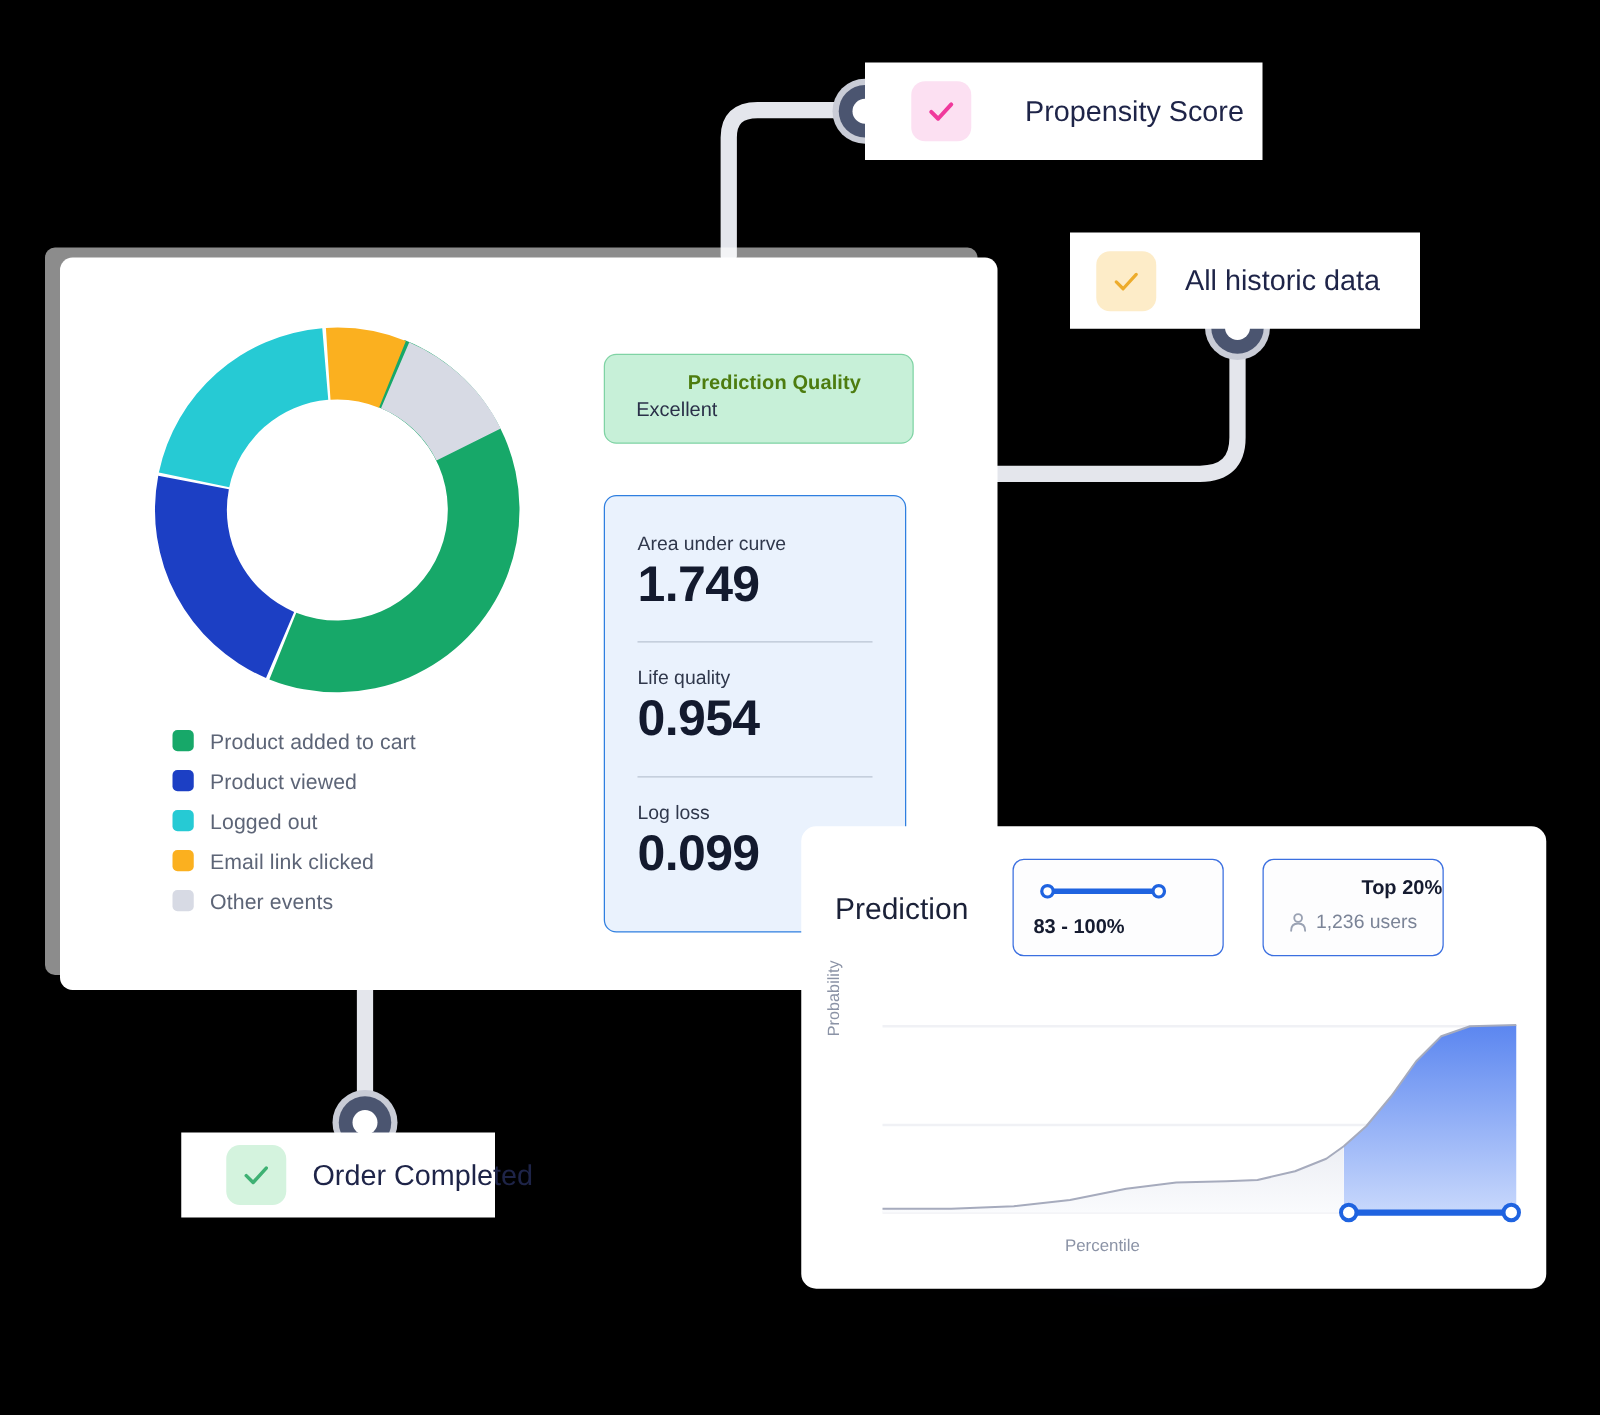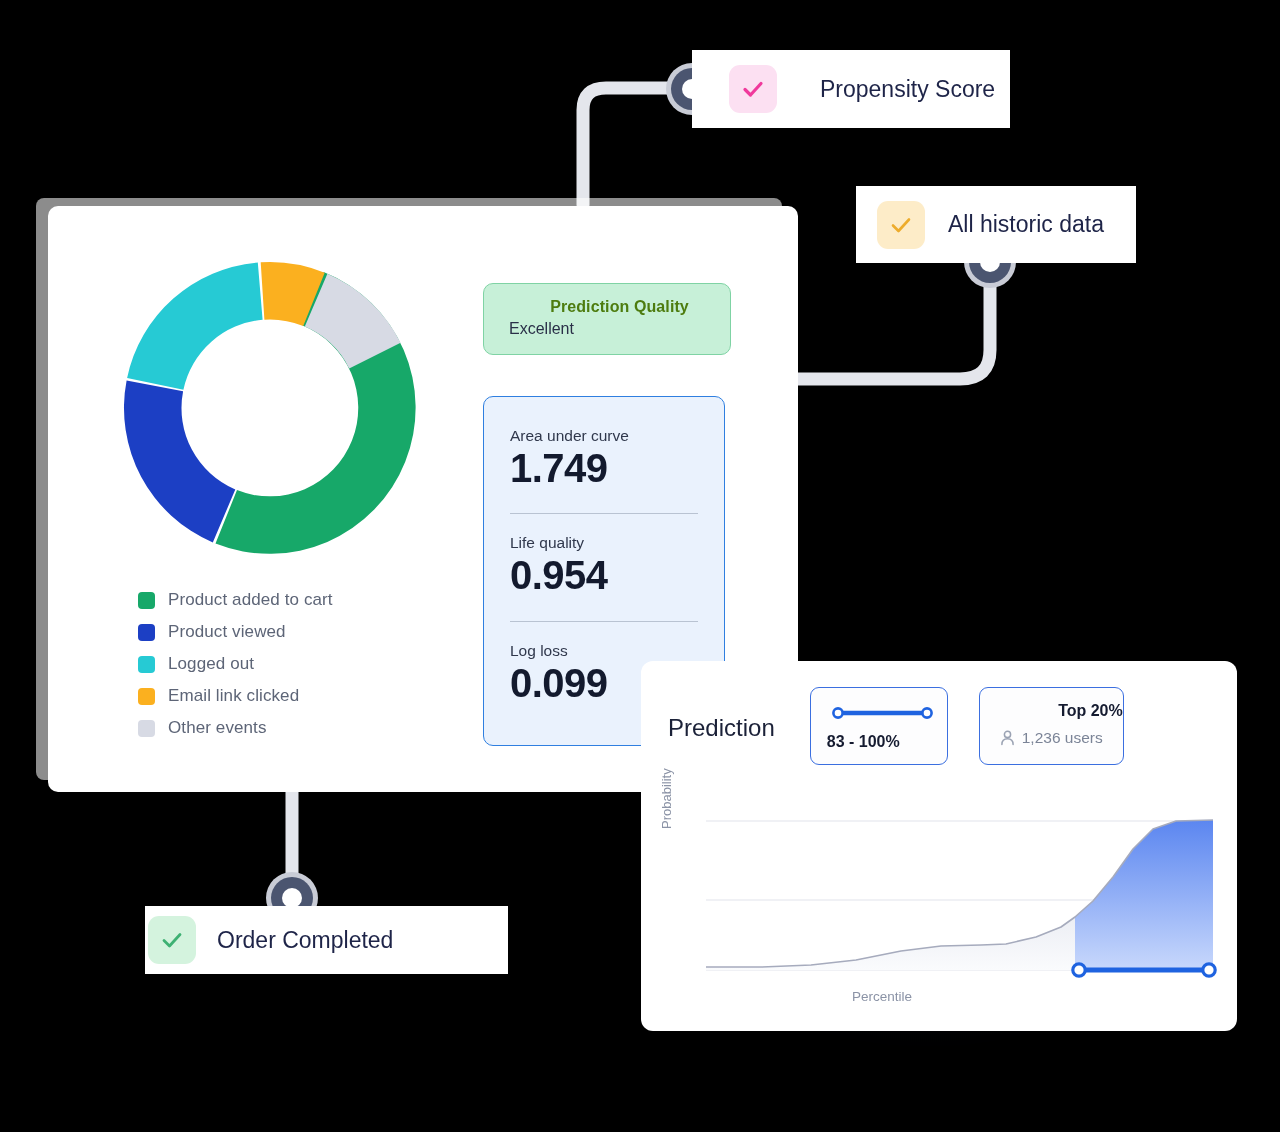--- a/index.html
+++ b/index.html
@@ -45,21 +45,21 @@
   }
 
   .legend {
     position: absolute;
     left: 90px;
     top: 378px;
     width: 300px;
   }
   .legend-row {
     display: flex;
-    align-items: center;
+    align-items: flex-start;
     height: 32px;
   }
   .legend-swatch {
     width: 17px;
     height: 17px;
     border-radius: 4px;
     margin-right: 13px;
     flex: 0 0 auto;
   }
   .legend-label {
@@ -144,21 +144,21 @@
     justify-content: center;
   }
   .chip-text {
     font-size: 23px;
     color: #1e2448;
     white-space: nowrap;
   }
 
   #chip-propensity { left: 692px; top: 50px;  width: 318px; height: 78px; padding-left: 37px; box-sizing: border-box; }
   #chip-historic   { left: 856px; top: 186px; width: 280px; height: 77px; padding-left: 21px; box-sizing: border-box; }
-  #chip-order      { left: 145px; top: 906px; width: 363px; height: 68px; padding-left: 3px; box-sizing: border-box; }
+  #chip-order      { left: 145px; top: 906px; width: 251px; height: 68px; padding-left: 36px; box-sizing: border-box; }
 
   #chip-propensity .chip-text { margin-left: 43px; }
   #chip-historic   .chip-text { margin-left: 23px; }
   #chip-order      .chip-text { margin-left: 21px; }
 
   
   .pred-shadow {
     position: absolute;
     left: 575px;
     top: 618px;
@@ -186,21 +186,21 @@
     align-items: center;
     text-align: right;
   }
   .pred-title {
     font-size: 24px;
     color: #1b2138;
     margin-left: 27px;
     margin-top: 4px;
   }
   .range-box {
-    width: 138px;
+    width: 169px;
     height: 78px;
     border: 1.5px solid #3b6fe0;
     border-radius: 9px;
     margin-left: 35px;
     box-sizing: border-box;
     position: relative;
     background: #fdfdfe;
   }
   .range-slider {
     position: absolute;

